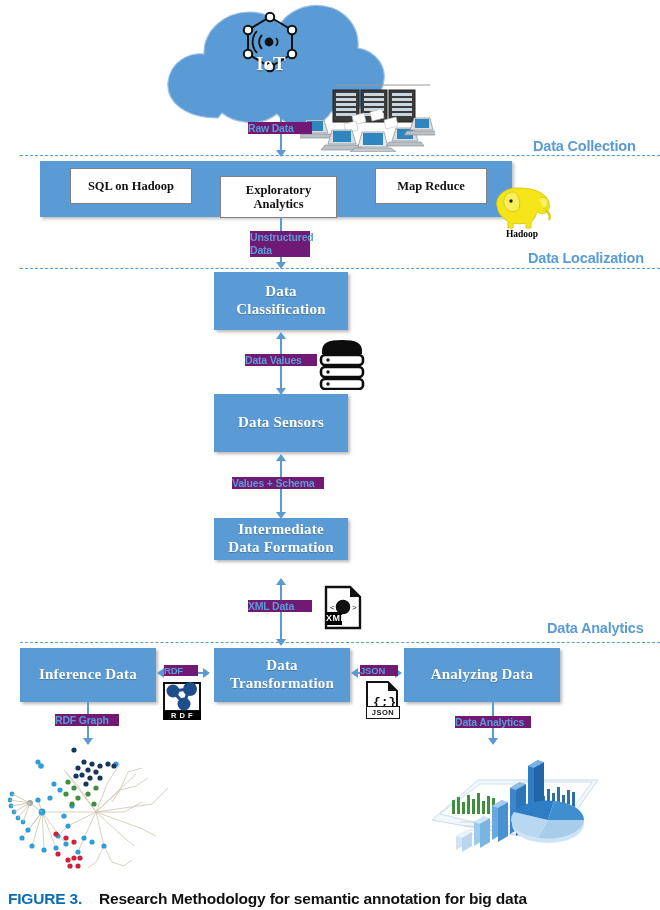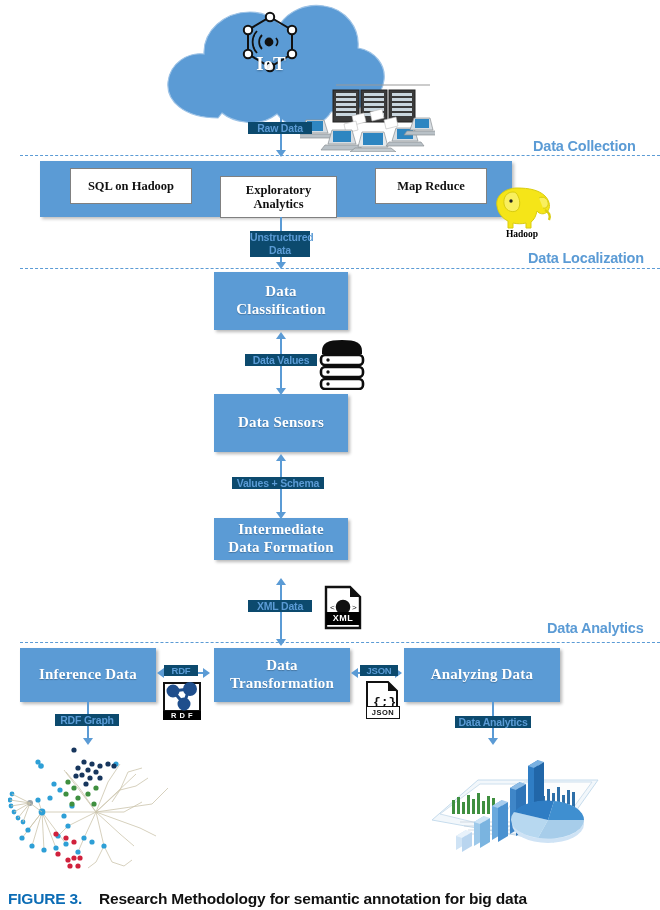--- a/index.html
+++ b/index.html
@@ -88,23 +88,22 @@
     border-top:5px solid transparent;
     border-bottom:5px solid transparent;
     border-left:7px solid #5B9BD5;
   }
   .elabel{
     position:absolute;
     color:#5B9BD5;
     font-family:"Liberation Sans", sans-serif;
     font-size:10.5px;
     font-weight:bold;
-    text-align:center;
     white-space:nowrap;
-    background:#0c4a6e;
+    background:#701a75;
     letter-spacing:-0.2px;
   }
   .elabel.two{white-space:normal;width:60px;line-height:1.25;}
 
   
   .cloud-wrap{position:absolute;left:156px;top:0px;width:230px;height:145px;}
   .cloud-text{
     position:absolute;left:0;top:53px;width:230px;text-align:center;
     color:#ffffff;font-family:"Liberation Serif", serif;font-weight:bold;
     font-size:19px;line-height:1.15;text-shadow:0 1px 2px rgba(0,0,0,.3);
@@ -327,21 +326,21 @@
     <svg width="38" height="45" viewBox="0 0 38 45">
       <polygon points="2,2 26,2 36,12 36,43 2,43" fill="#ffffff" stroke="#111" stroke-width="2.4"></polygon>
       <polygon points="26,2 36,12 26,12" fill="#111"></polygon>
       <g stroke="#111" stroke-width="1.6" fill="none">
         <circle cx="19" cy="22" r="6.5" fill="#111"></circle>
         <text x="6" y="25" font-family="Liberation Mono, monospace" font-size="8" fill="#111" stroke="none">&lt;</text>
         <text x="28" y="25" font-family="Liberation Mono, monospace" font-size="8" fill="#111" stroke="none">&gt;</text>
       </g>
     </svg>
   </div>
-  <div class="filelabel" style="left:326px;top:612px;width:34px;height:13px;line-height:13px;">XML</div>
+  <div class="filelabel" style="left:326px;top:612px;width:16px;height:13px;line-height:13px;">XML</div>
 
   <div class="divider" style="left:20px;top:642px;width:640px;"></div>
   <div class="sectlabel" style="left:547px;top:620px;">Data Analytics</div>
 
   <div class="pbox" style="left:20px;top:648px;width:136px;height:54px;">
     <span>Inference Data</span>
   </div>
 
   <div class="pbox" style="left:214px;top:648px;width:136px;height:54px;flex-direction:column;">
     <span>Data</span>

